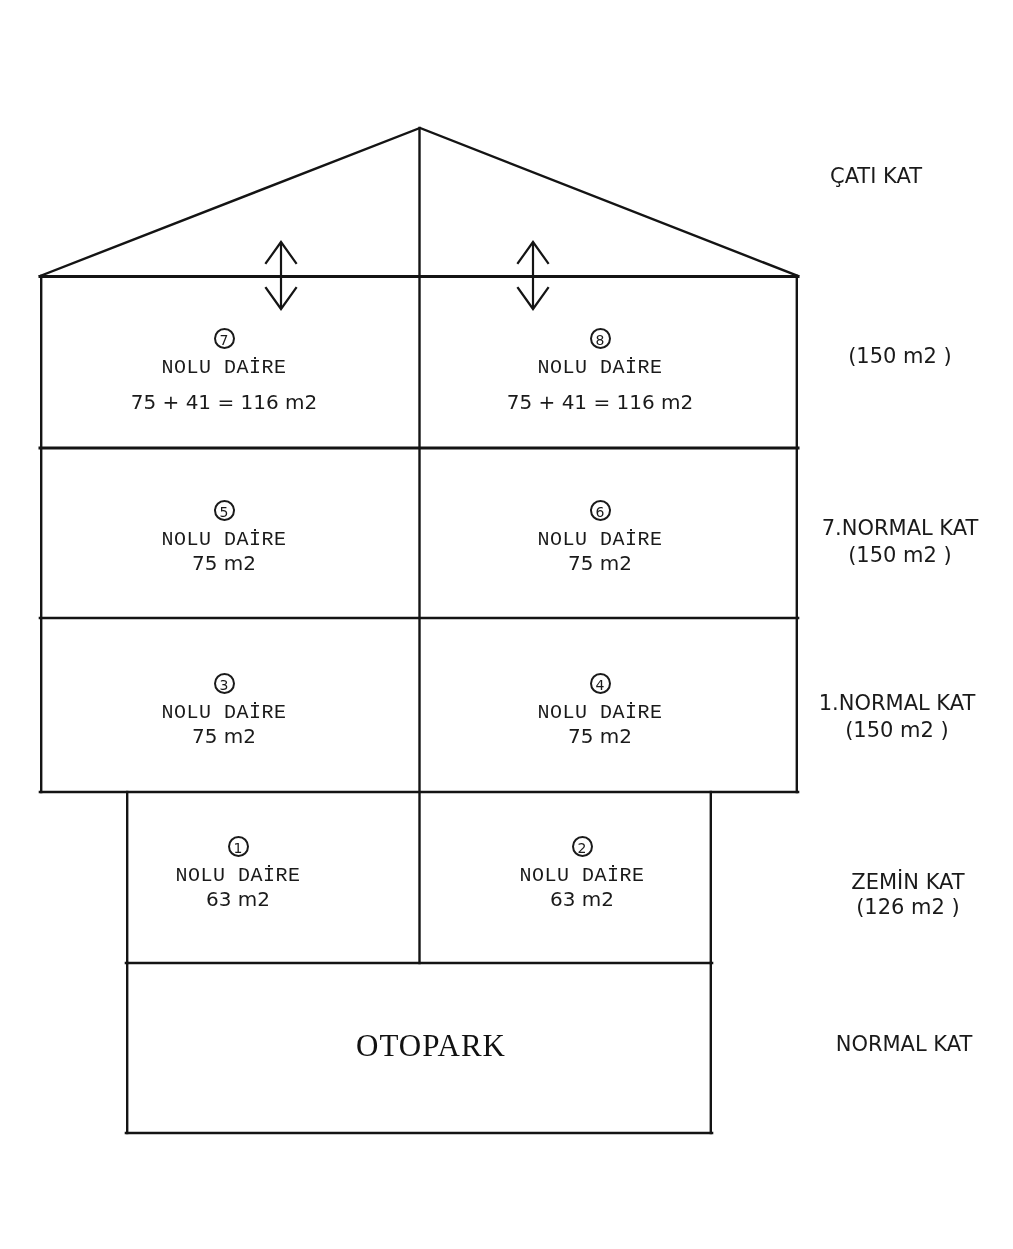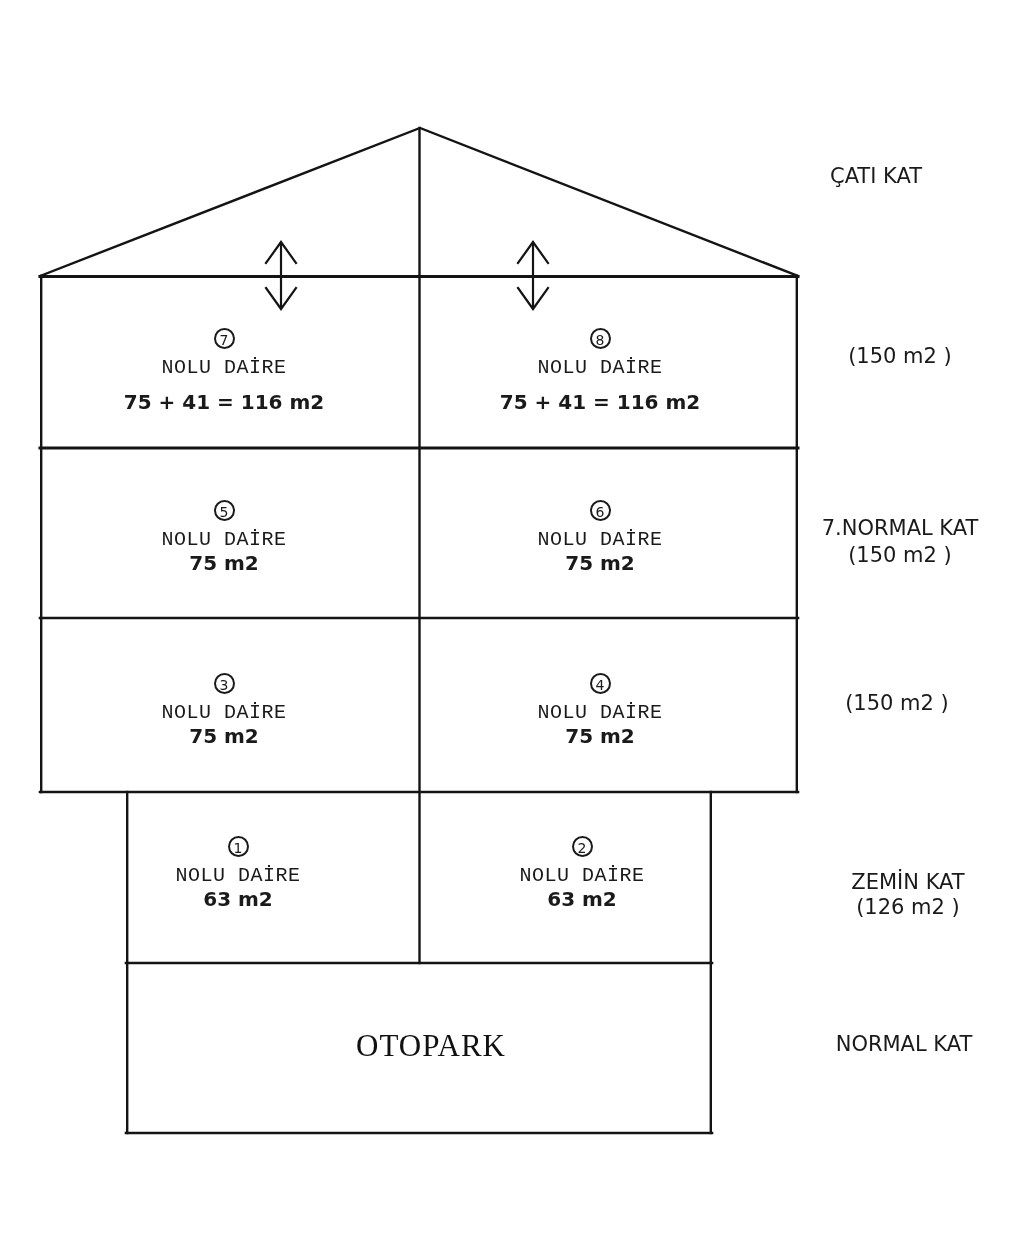--- a/index.html
+++ b/index.html
@@ -47,21 +47,20 @@
     line-height: 23px;
     letter-spacing: 0.5px;
     white-space: nowrap;
     font-family: Liberation Mono, monospace;
   }
   .apt-area {
     margin-top: 1px;
     font-size: 20px;
     line-height: 23px;
     white-space: nowrap;
-    font-weight: bold;
   }
   .apt--roof .apt-area { margin-top: 12px; }
   
   .floor-label {
     position: absolute;
     width: 220px;
     text-align: center;
     font-size: 21px;
     line-height: 27px;
     color: #1a1a1a;
@@ -197,20 +196,21 @@
   <div class="floor-label" style="left:790px; top:343px;">
     <div class="line2">(150 m2 )</div>
   </div>
 
   <div class="floor-label" style="left:790px; top:515px;">
     <div class="line1">7.NORMAL KAT</div>
     <div class="line2">(150 m2 )</div>
   </div>
 
   <div class="floor-label" style="left:787px; top:690px;">
+    <div class="line1">1.NORMAL KAT</div>
     <div class="line2">(150 m2 )</div>
   </div>
 
   <div class="floor-label tight" style="left:798px; top:869px;">
     <div class="line1">ZEMİN KAT</div>
     <div class="line2">(126 m2 )</div>
   </div>
 
   <div class="floor-label" style="left:794px; top:1031px;">
     <div class="line1">NORMAL KAT</div>

